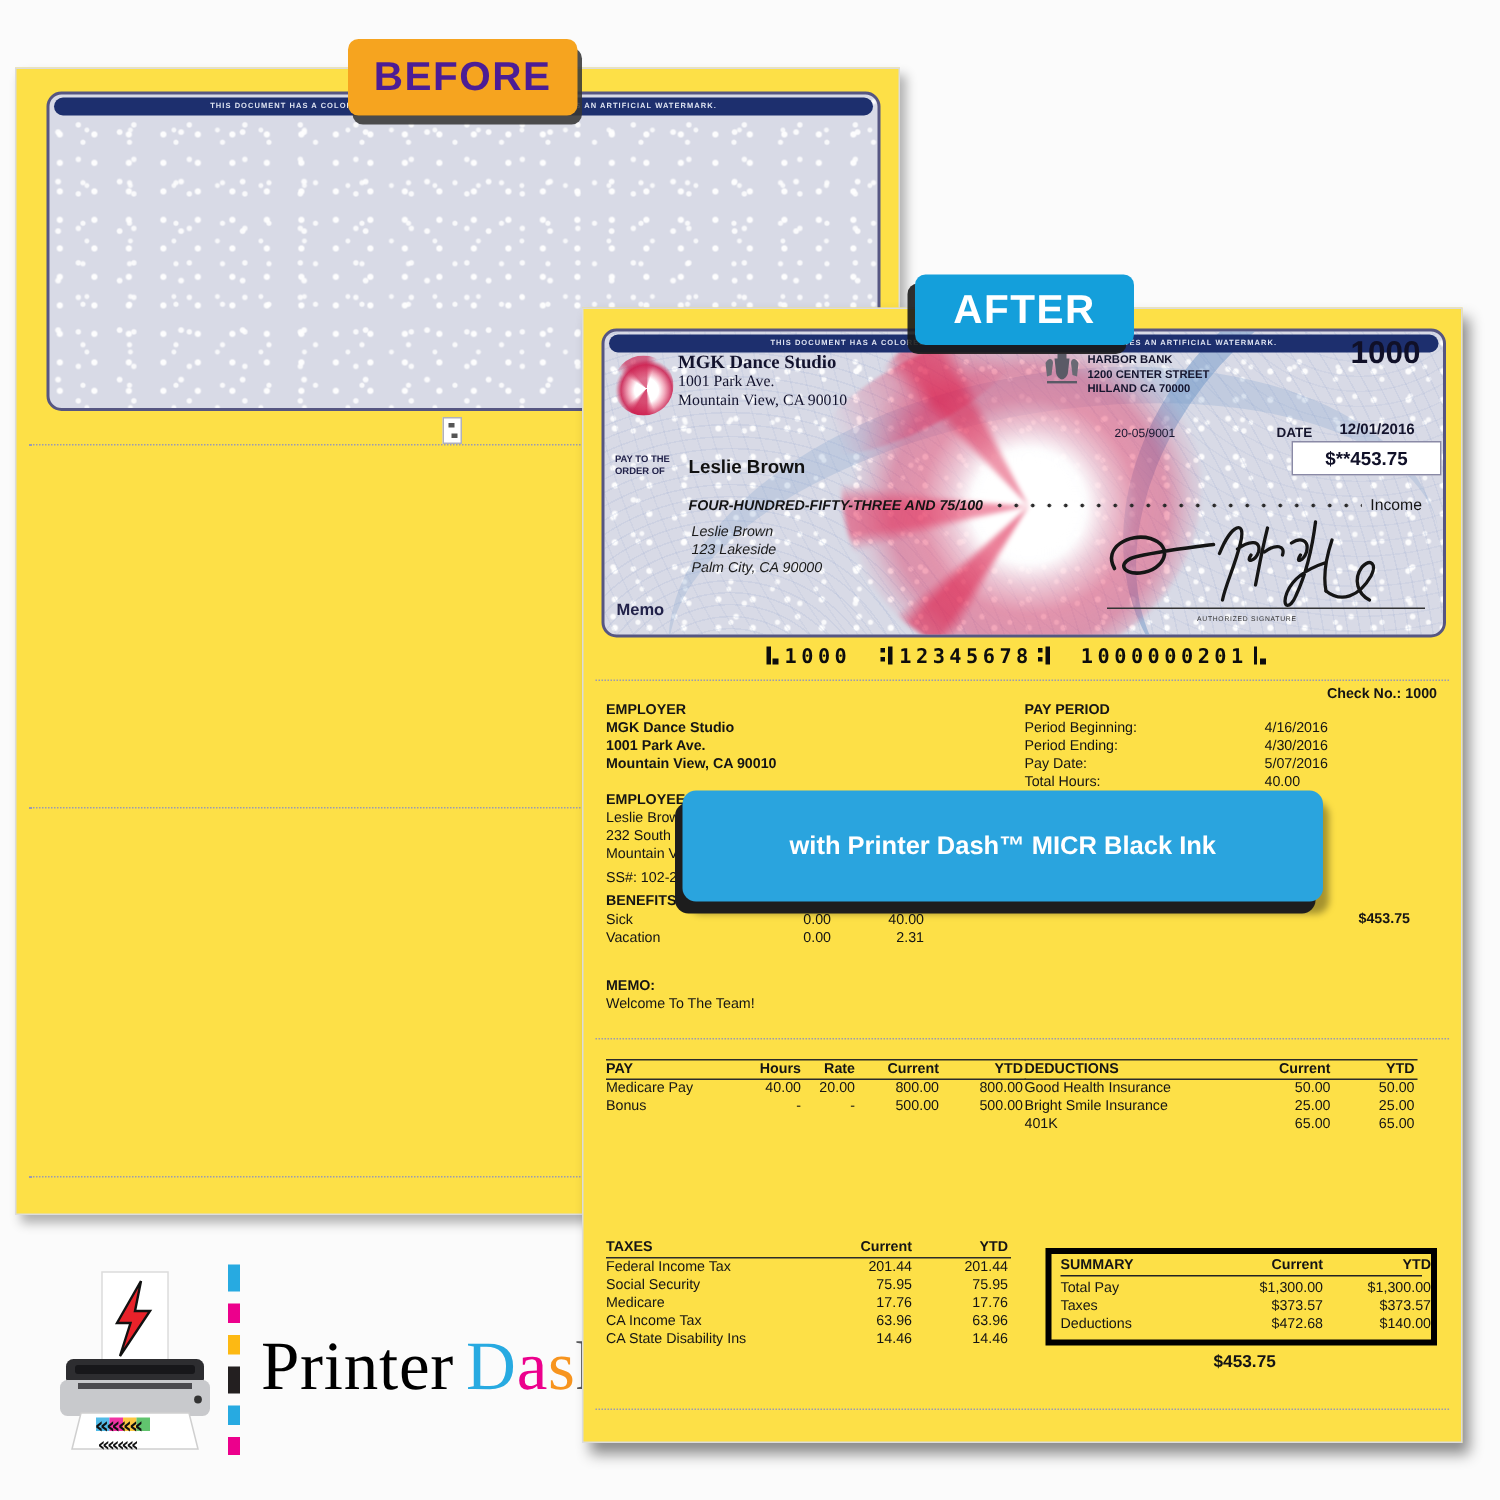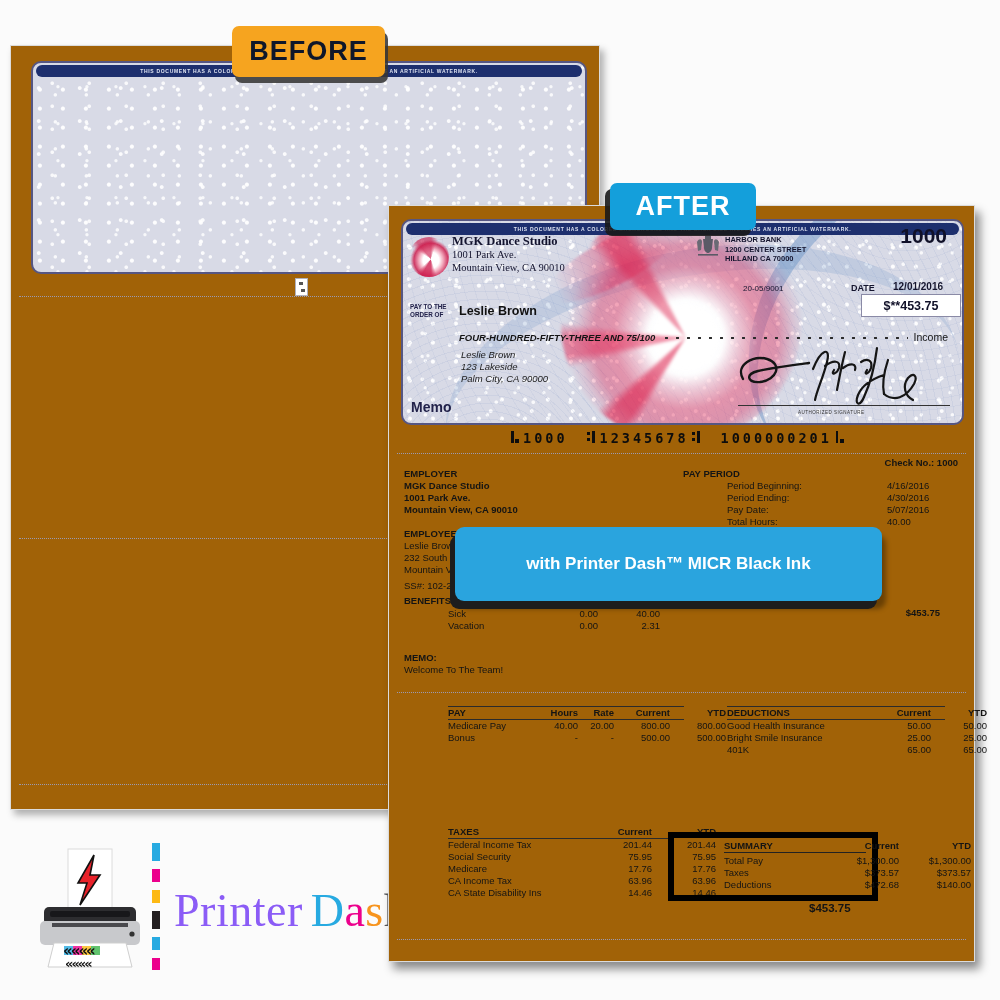--- a/index.html
+++ b/index.html
@@ -1,20 +1,20 @@
 <!DOCTYPE html>
 <html><head>
 <meta charset="utf-8">
 <style>
   * { margin:0; padding:0; box-sizing:border-box; }
   html,body { width:1000px; height:1000px; }
   body { position:relative; background:#fbfbfb; font-family:"Liberation Sans", sans-serif; overflow:hidden; color:#1c1c1c; }
 
   
-  .page { position:absolute; background:#a16207; border:1px solid #dcdcdc; }
+  .page { position:absolute; background:#fde047; border:1px solid #dcdcdc; }
   .page-before { left:10px; top:45px; width:590px; height:765px; box-shadow:4px 5px 7px rgba(0,0,0,.30); z-index:1; }
   .page-after  { left:388px; top:205px; width:587px; height:757px; box-shadow:5px 7px 9px rgba(0,0,0,.45); z-index:3; }
 
   
   .check-area { position:absolute; border:2px solid #565682; border-radius:10px; overflow:hidden;
     background-color:#d8dae6;
     background-image:
       radial-gradient(circle at 30% 40%, rgba(255,255,255,.95) 0 1.5px, transparent 2.6px),
       radial-gradient(circle at 72% 18%, rgba(255,255,255,.85) 0 1.2px, transparent 2.2px),
       radial-gradient(circle at 14% 76%, rgba(255,255,255,.9) 0 1.4px, transparent 2.4px),
@@ -71,21 +71,21 @@
   .payee { position:absolute; left:56px; top:84px; font-size:12.5px; font-weight:bold; color:#111; }
   .amountbox { position:absolute; left:458px; top:73px; width:100px; height:23px; background:#fff; border:1px solid #8a8aa6;
     display:flex; align-items:center; justify-content:center; font-size:12.5px; font-weight:bold; color:#101028; }
   .wordsline { position:absolute; left:56px; right:14px; top:110px; display:flex; align-items:baseline; }
   .words { font-size:9.5px; font-weight:bold; font-style:italic; color:#141414; white-space:nowrap;text-align:center; }
   .leader { flex:1; height:6px; margin:0 6px;
     background-image:radial-gradient(circle, #2a2a2a 1.1px, transparent 1.5px);
     background-size:11px 6px; background-repeat:repeat-x; background-position:0 60%; }
   .dollars { font-size:10.5px; color:#141414; }
   .payeeaddr { position:absolute; left:58px; top:128px; font-size:9.5px; font-style:italic; line-height:12px; color:#1b1b1b; }
-  .memo-lb { position:absolute; left:8px; bottom:10px; font-size:14px; font-weight:bold; color:#22224a; }
+  .memo-lb { position:absolute; left:8px; bottom:10px; font-size:11px; font-weight:bold; color:#22224a; }
   .sigline { position:absolute; left:335px; top:184px; width:212px; border-top:1px solid #333; }
   .authsig { position:absolute; left:395px; top:186px; font-size:4.5px; letter-spacing:.5px; color:#333; }
   .sig-svg { position:absolute; left:330px; top:120px; }
 
   
   .micr { position:absolute; left:118px; top:225px; font-family:"DejaVu Sans Mono", monospace; font-weight:bold;
     font-size:13.5px; letter-spacing:3px; color:#0d0d0d; display:flex; align-items:center; }
   .micr .gap { display:inline-block; width:16px; }
   .micr-sym { display:inline-block; width:10px; height:13px; position:relative; margin:0 3px; }
   .micr-sym i { position:absolute; background:#0d0d0d; }
@@ -97,62 +97,62 @@
 
   
   .dotted { position:absolute; left:8px; right:8px; border-top:1px dotted #9a9ab2; }
   .regmark { position:absolute; left:284px; top:232px; width:13px; height:18px; border:1px solid #b0b0bc; background:#fff; }
   .regmark::before { content:""; position:absolute; left:3px; top:3px; width:4px; height:3px; background:#555; }
   .regmark::after { content:""; position:absolute; left:5px; bottom:3px; width:4px; height:3px; background:#555; }
 
   
   .tag { position:absolute; display:flex; align-items:center; justify-content:center; border-radius:7px;
     font-weight:bold; font-size:27px; letter-spacing:1px; z-index:6; }
-  .tag-before { left:232px; top:26px; width:153px; height:51px; background:#F6A41F; color:#0f172a;
+  .tag-before { left:232px; top:26px; width:153px; height:51px; background:#F6A41F; color:#4c1d95;
     box-shadow:3px 6px 0 rgba(55,55,55,.88); }
   .tag-after { left:610px; top:183px; width:146px; height:47px; background:#149FDB; color:#fff;
     box-shadow:-5px 6px 0 rgba(25,25,25,.9); }
   .callout { position:absolute; left:455px; top:527px; width:427px; height:74px; background:#2AA4DE; border-radius:9px; z-index:6;
     display:flex; flex-direction:column; align-items:center; justify-content:center;
     color:#fff; font-weight:bold; font-size:17px; line-height:24px; text-align:center;
     box-shadow:-5px 8px 0 #1d1d1d, 4px 8px 5px rgba(0,0,0,.35); }
 
   
   .stub { font-size:9.5px; line-height:12px; color:#141414; }
   .b { font-weight:bold; }
   .checkno { position:absolute; right:16px; top:251px; font-weight:bold; font-size:9.5px; }
   .sec-employer { position:absolute; left:15px; top:262px; font-weight:bold; }
   .sec-payperiod { position:absolute; left:294px; top:262px; }
   .sec-employee { position:absolute; left:15px; top:322px; }
   .sec-ssn { position:absolute; left:15px; top:374px; }
   .sec-benefits { position:absolute; left:15px; top:389px; }
   .ben-net { position:absolute; right:34px; top:401px; font-weight:bold; }
   .sec-memo { position:absolute; left:15px; top:446px; }
 
-  .trow { display:grid;margin-left:44px; }
+  .trow { display:grid; }
   .tcell { overflow:hidden; white-space:nowrap; }
   .thead { border-bottom:1.5px solid #2b2b2b; font-weight:bold; }
   .rule-top { border-top:1px solid #2b2b2b; }
 
   .pp-table .trow { grid-template-columns:160px 70px; }
   .ben-table { margin-top:1px; }
   .ben-table .trow { grid-template-columns:95px 55px 62px; }
   .ben-table .trow .tcell:nth-child(n+2) { text-align:right; }
 
   .pay-table { position:absolute; left:15px; top:500px; width:280px; }
   .pay-table .trow { grid-template-columns:88px 42px 36px 56px 56px; }
   .pay-table .trow .tcell:nth-child(n+2) { text-align:right; }
   .ded-table { position:absolute; left:294px; top:500px; width:262px; }
   .ded-table .trow { grid-template-columns:148px 56px 56px; }
   .ded-table .trow .tcell:nth-child(n+2) { text-align:right; }
   .tax-table { position:absolute; left:15px; top:620px; width:270px; }
   .tax-table .trow { grid-template-columns:140px 64px 64px; }
   .tax-table .trow .tcell:nth-child(n+2) { text-align:right; }
 
-  .sum-box { position:absolute; left:279px; top:626px; width:210px; border:6px solid #000000; padding:2px 6px 4px 6px; }
+  .sum-box { position:absolute; left:308px; top:626px; width:261px; border:4px solid #000000; padding:2px 6px 4px 6px; }
   .sum-box .trow { grid-template-columns:80px 95px 72px; }
   .sum-box .trow .tcell:nth-child(n+2) { text-align:right; }
   .sum-box .thead { border-bottom:1.5px solid #222; margin-bottom:2px; }
   .sum-net { position:absolute; left:420px; top:696px; font-size:11.5px; font-weight:bold; }
 
   
   .logo { position:absolute; left:38px; top:848px; width:330px; height:125px; z-index:2; display:flex; align-items:center; }
   .cmyk { display:flex; flex-direction:column; margin:0 14px 0 10px; }
   .cmyk div { width:8px; margin-bottom:8px; }
   .brand { font-family:"Liberation Serif", serif; font-size:46px; letter-spacing:.5px; white-space:nowrap; }
@@ -477,15 +477,15 @@
   </div>
   <div class="cmyk">
     <div style="height: 18px; background: rgb(39, 170, 225);"></div>
     <div style="height: 13px; background: rgb(236, 0, 140);"></div>
     <div style="height: 13px; background: rgb(253, 185, 19);"></div>
     <div style="height: 18px; background: rgb(35, 31, 32);"></div>
     <div style="height: 13px; background: rgb(39, 170, 225);"></div>
     <div style="height: 12px; background: rgb(236, 0, 140);"></div>
   </div>
   <div class="brand">
-    <span style="color: #8b5cf6;">Printer</span><span class="seg2" style="color: rgb(39, 170, 225);">D</span><span style="color: rgb(236, 0, 140);">a</span><span style="color: rgb(247, 148, 30);">s</span><span style="color: rgb(88, 89, 91);">h</span>
+    <span style="color: #000000;">Printer</span><span class="seg2" style="color: rgb(39, 170, 225);">D</span><span style="color: rgb(236, 0, 140);">a</span><span style="color: rgb(247, 148, 30);">s</span><span style="color: rgb(88, 89, 91);">h</span>
   </div>
 </div>
 
 </body></html>

